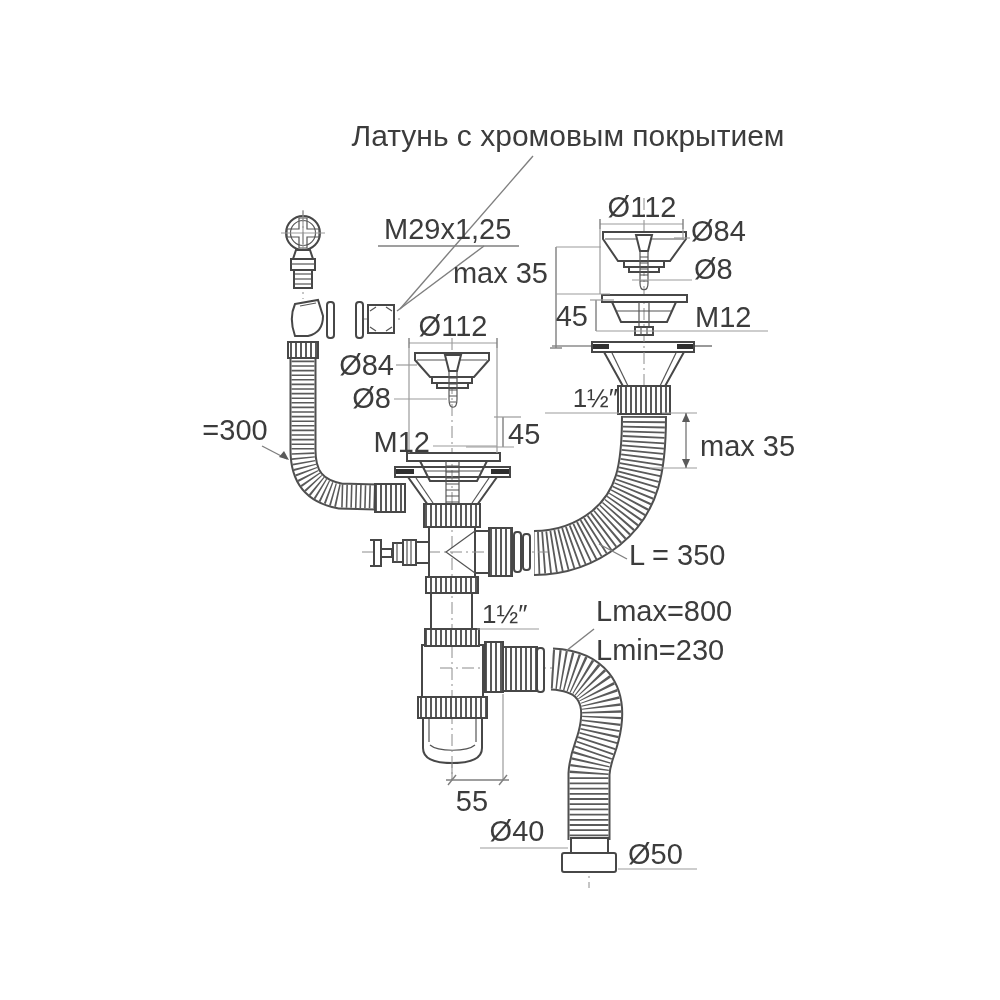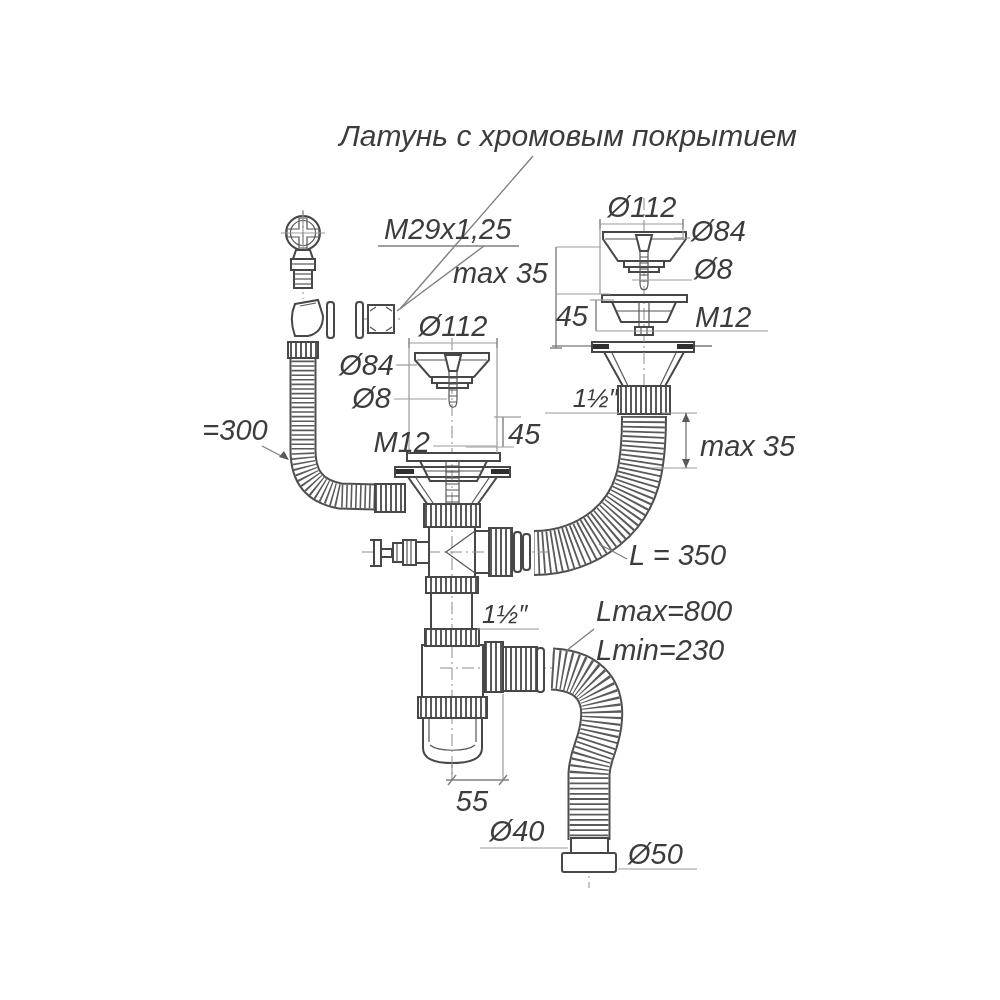--- a/index.html
+++ b/index.html
@@ -1,17 +1,17 @@
 <!DOCTYPE html>
 <html><head>
 <meta charset="utf-8">
 <style>
   html,body{margin:0;padding:0;background:#ffffff;}
   .page{width:816px;height:1000px;position:relative;background:#1d4ed8;overflow:hidden;
-        font-family:"Liberation Sans", sans-serif;font-style:italic;}
+        font-family:"Liberation Sans", sans-serif;}
   svg{display:block;}
   text{fill:#3c3c3c;font-family:"Liberation Sans", sans-serif;}
   .lbl{font-size:29px;}
   .lbl-sm{font-size:26px;}
   .title{font-size:30px;}
   .outline{stroke:#474747;stroke-width:2;fill:none;}
   .outline-thin{stroke:#555555;stroke-width:1.2;fill:none;}
   .whitefill{fill:#ffffff;stroke:#474747;stroke-width:2;}
   .dim{stroke:#9b9b9b;stroke-width:1.2;fill:none;}
   .dimdark{stroke:#7f7f7f;stroke-width:1.4;fill:none;}

